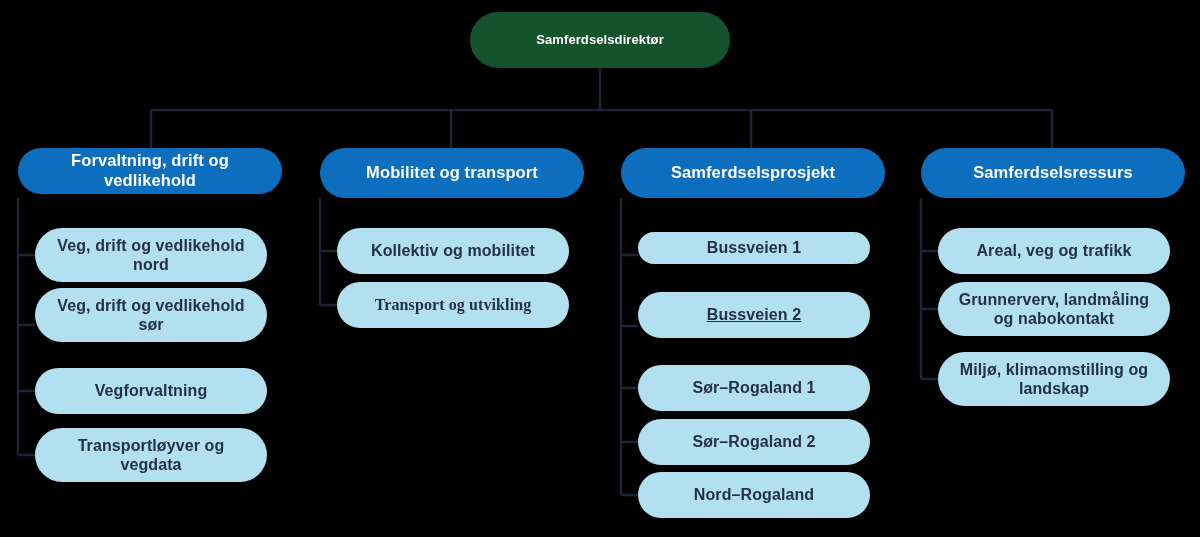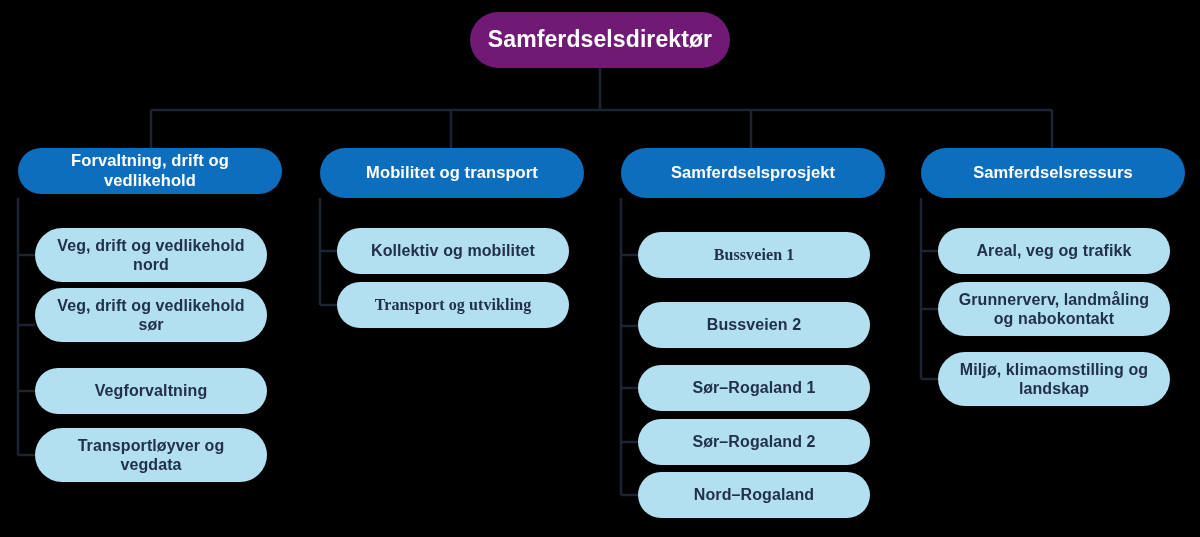--- a/index.html
+++ b/index.html
@@ -30,23 +30,23 @@
     box-sizing: border-box;
     display: flex;
     align-items: center;
     justify-content: center;
     text-align: center;
     border-radius: 999px;
     line-height: 1.2;
     padding: 2px 12px;
   }
   .node-root {
-    background: #701a75;
+    background: #14532d;
     color: #FFFFFF;
-    font-size: 23px;
+    font-size: 13px;
     font-weight: bold;
     letter-spacing: 0.1px;
   }
   .node-dept {
     background: #0D6EBD;
     color: #FFFFFF;
     font-size: 16.5px;
     font-weight: bold;
     letter-spacing: 0.1px;
   }
@@ -118,24 +118,24 @@
       </div>
       <div class="node node-child" style="left: 337px; top: 228px; width: 232px; height: 46px;">
         <span class="node-label">Kollektiv og mobilitet</span>
       </div>
       <div class="node node-child" style="left: 337px; top: 282px; width: 232px; height: 46px; font-family: Liberation Serif, serif;">
         <span class="node-label">Transport og utvikling</span>
       </div>
       <div class="node node-dept" style="left: 621px; top: 148px; width: 264px; height: 50px;">
         <span class="node-label">Samferdselsprosjekt</span>
       </div>
-      <div class="node node-child" style="left: 638px; top: 232px; width: 232px; height: 46px; font-family: Liberation Serif, serif;">
+      <div class="node node-child" style="left: 638px; top: 232px; width: 232px; height: 32px;">
         <span class="node-label">Bussveien 1</span>
       </div>
-      <div class="node node-child" style="left: 638px; top: 302px; width: 232px; height: 46px;">
+      <div class="node node-child" style="left: 638px; top: 292px; width: 232px; height: 46px; text-decoration: underline;">
         <span class="node-label">Bussveien 2</span>
       </div>
       <div class="node node-child" style="left: 638px; top: 365px; width: 232px; height: 46px;">
         <span class="node-label">Sør–Rogaland 1</span>
       </div>
       <div class="node node-child" style="left: 638px; top: 419px; width: 232px; height: 46px;">
         <span class="node-label">Sør–Rogaland 2</span>
       </div>
       <div class="node node-child" style="left: 638px; top: 472px; width: 232px; height: 46px; align-items: center;">
         <span class="node-label">Nord–Rogaland</span>

